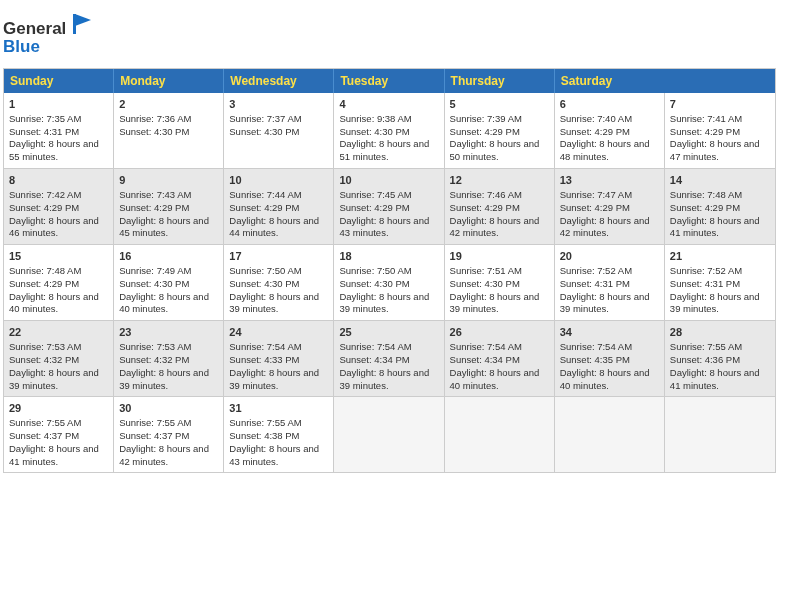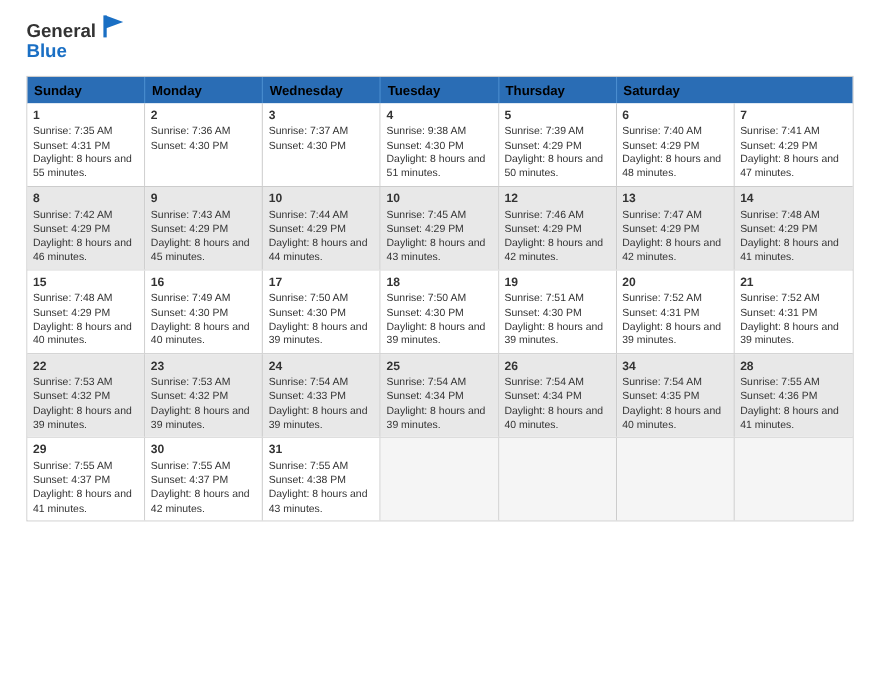--- a/index.html
+++ b/index.html
@@ -6,21 +6,21 @@
     body {
       font-family: Arial, sans-serif;
       background: #fff;
       width: 792px;
       height: 612px;
       overflow: hidden;
     }
     .page {
       width: 792px;
       height: 483px;
-      padding: 12px 16px 10px 24px;
+      padding: 12px 16px 10px 3px;
       display: flex;
       flex-direction: column;
     }
     .header {
       display: flex;
       justify-content: space-between;
       align-items: flex-start;
       margin-bottom: 8px;
     }
     .title-area {
@@ -41,21 +41,21 @@
       display: flex;
       flex-direction: column;
       border: 1px solid #ccc;
     }
     .cal-header-row {
       display: grid;
       grid-template-columns: repeat(7, 1fr);
       background-color: #2a6db5;
     }
     .cal-header-cell {
-      color: #000000;
+      color: #fde047;
       font-size: 12px;
       font-weight: bold;
       padding: 5px 6px;
       text-align: left;
       border-right: 1px solid #4a8dcf;
     }
     .cal-header-cell:last-child { border-right: none; }
     .cal-body {
       flex: 1;
       display: flex;

